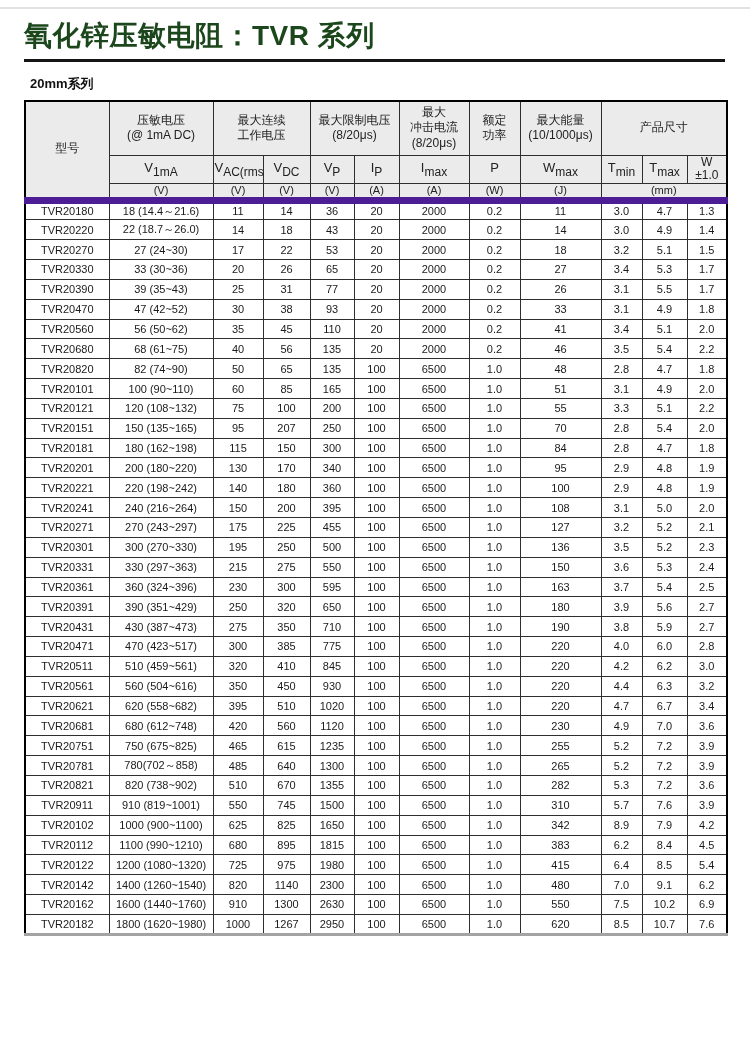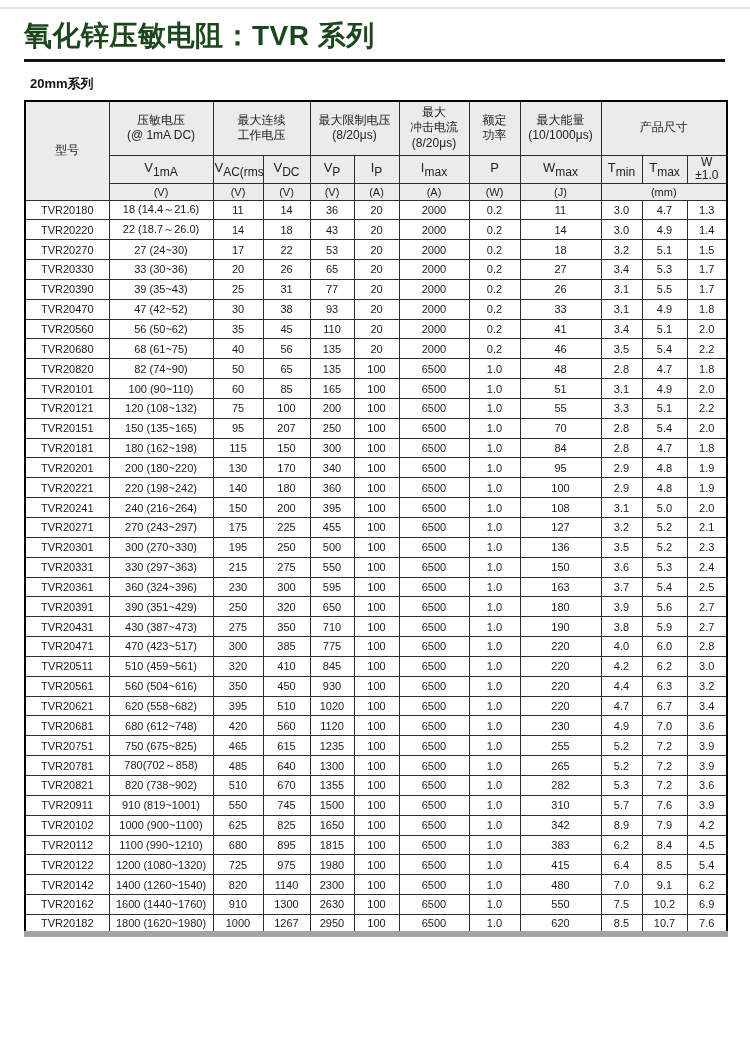--- a/index.html
+++ b/index.html
@@ -38,22 +38,22 @@
   tr.group-row th { height: 54px; font-size: 12px; line-height: 1.3; white-space: pre-line; }
   tr.symbol-row th { height: 28px; font-size: 13px; }
   tr.symbol-row th.pre { font-size: 12px; line-height: 1.1; white-space: pre-line; }
   tr.symbol-row sub { font-size: 12px; letter-spacing: 0; }
   tr.unit-row th { height: 17px; font-size: 11px; }
   th.model-head { font-size: 12px; }
   thead { border-bottom: 1.5px solid #000; }
 
   tbody td { height: 19.85px; background: #ffffff; }
   tbody tr td { border-top: 2px solid #8a8a8a; border-bottom: 1px solid #8a8a8a; }
-  tbody tr:first-child td { border-top: 1px solid #4c1d95; }
-  tbody tr:last-child td { border-bottom: 6px solid #a3a3a3; }
+  tbody tr:first-child td { border-top: 7px solid #4c1d95; }
+  tbody tr:last-child td { border-bottom: 3px solid #a3a3a3; }
 </style>
 </head>
 <body>
 
 <div class="page">
   <div class="top-edge"></div>
 
   <div class="title-block">
     <div class="title-line">氧化锌压敏电阻：TVR 系列</div>
     <div class="title-rule"></div>

